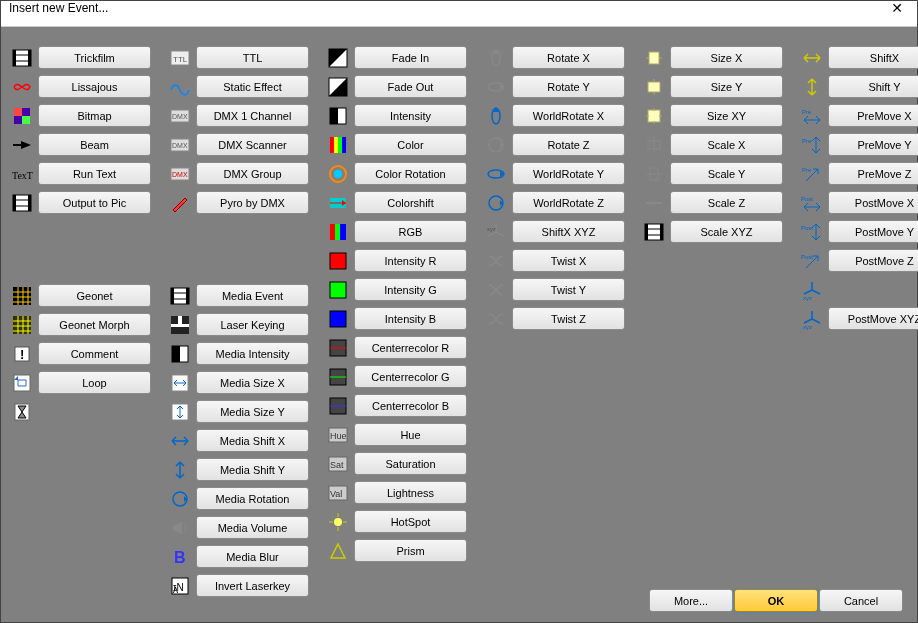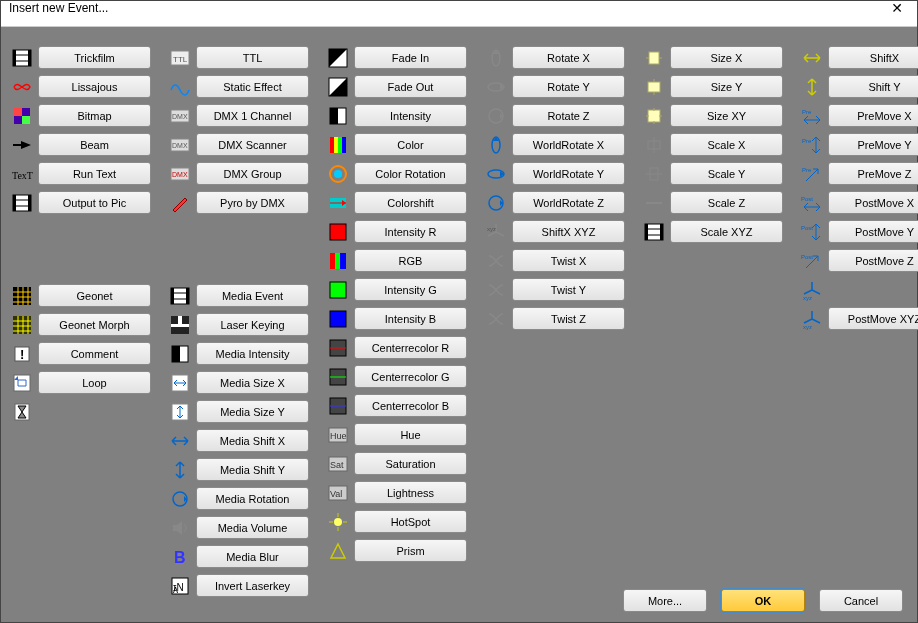--- a/index.html
+++ b/index.html
@@ -85,21 +85,21 @@
     cursor: pointer;
     padding: 0 2px;
     white-space: nowrap;
     overflow: hidden;
   }
   .footer {
     position: absolute;
     right: 14px;
     bottom: 10px;
     display: flex;
-    gap: 14px;
+    gap: 1px;
   }
   .fbtn {
     width: 84px;
     height: 23px;
     background: linear-gradient(#f6f6f6, #e2e2e2);
     border: 1px solid #8a8a8a;
     border-radius: 3px;
     font-size: 11px;
     display: flex;
     align-items: center;
@@ -444,38 +444,38 @@
                 <rect x="3" y="6" width="16" height="10" fill="#0cc"></rect>
                 <path d="M3 11 h16" stroke="#f00"></path>
                 <polygon points="19,11 15,8 15,14" fill="#f00"></polygon>
               </svg>
             </div>
             <div class="btn">Colorshift</div>
           </div>
           <div class="row">
             <div class="iconbox">
               <svg viewBox="0 0 22 22">
-                <rect x="3" y="3" width="16" height="16" fill="#f00" stroke="#000"></rect>
-              </svg>
-            </div>
-            <div class="btn">Intensity R</div>
-          </div>
-          <div class="row">
-            <div class="iconbox">
-              <svg viewBox="0 0 22 22">
                 <rect x="3" y="3" width="5" height="16" fill="#f00"></rect>
                 <rect x="8" y="3" width="5" height="16" fill="#0f0"></rect>
                 <rect x="13" y="3" width="6" height="16" fill="#00f"></rect>
               </svg>
             </div>
             <div class="btn">RGB</div>
           </div>
           <div class="row">
             <div class="iconbox">
               <svg viewBox="0 0 22 22">
+                <rect x="3" y="3" width="16" height="16" fill="#f00" stroke="#000"></rect>
+              </svg>
+            </div>
+            <div class="btn">Intensity R</div>
+          </div>
+          <div class="row">
+            <div class="iconbox">
+              <svg viewBox="0 0 22 22">
                 <rect x="3" y="3" width="16" height="16" fill="#0f0" stroke="#000"></rect>
               </svg>
             </div>
             <div class="btn">Intensity G</div>
           </div>
           <div class="row">
             <div class="iconbox">
               <svg viewBox="0 0 22 22">
                 <rect x="3" y="3" width="16" height="16" fill="#00f" stroke="#000"></rect>
               </svg>
@@ -569,34 +569,34 @@
               <svg viewBox="0 0 22 22">
                 <ellipse cx="11" cy="11" rx="8" ry="4" fill="none" stroke="#888" stroke-width="1.5"></ellipse>
                 <polygon points="19,11 15,8 15,14" fill="#888"></polygon>
               </svg>
             </div>
             <div class="btn">Rotate Y</div>
           </div>
           <div class="row">
             <div class="iconbox">
               <svg viewBox="0 0 22 22">
+                <ellipse cx="11" cy="11" rx="4" ry="8" fill="none" stroke="#06c" stroke-width="1.5"></ellipse>
+                <polygon points="11,3 8,7 14,7" fill="#06c"></polygon>
+              </svg>
+            </div>
+            <div class="btn">WorldRotate X</div>
+          </div>
+          <div class="row">
+            <div class="iconbox">
+              <svg viewBox="0 0 22 22">
                 <circle cx="11" cy="11" r="7" fill="none" stroke="#888" stroke-width="1.5"></circle>
                 <polygon points="18,11 15,8 15,14" fill="#888"></polygon>
               </svg>
             </div>
             <div class="btn">Rotate Z</div>
-          </div>
-          <div class="row">
-            <div class="iconbox">
-              <svg viewBox="0 0 22 22">
-                <ellipse cx="11" cy="11" rx="4" ry="8" fill="none" stroke="#06c" stroke-width="1.5"></ellipse>
-                <polygon points="11,3 8,7 14,7" fill="#06c"></polygon>
-              </svg>
-            </div>
-            <div class="btn">WorldRotate X</div>
           </div>
           <div class="row">
             <div class="iconbox">
               <svg viewBox="0 0 22 22">
                 <ellipse cx="11" cy="11" rx="8" ry="4" fill="none" stroke="#06c" stroke-width="1.5"></ellipse>
                 <polygon points="19,11 15,8 15,14" fill="#06c"></polygon>
               </svg>
             </div>
             <div class="btn">WorldRotate Y</div>
           </div>

